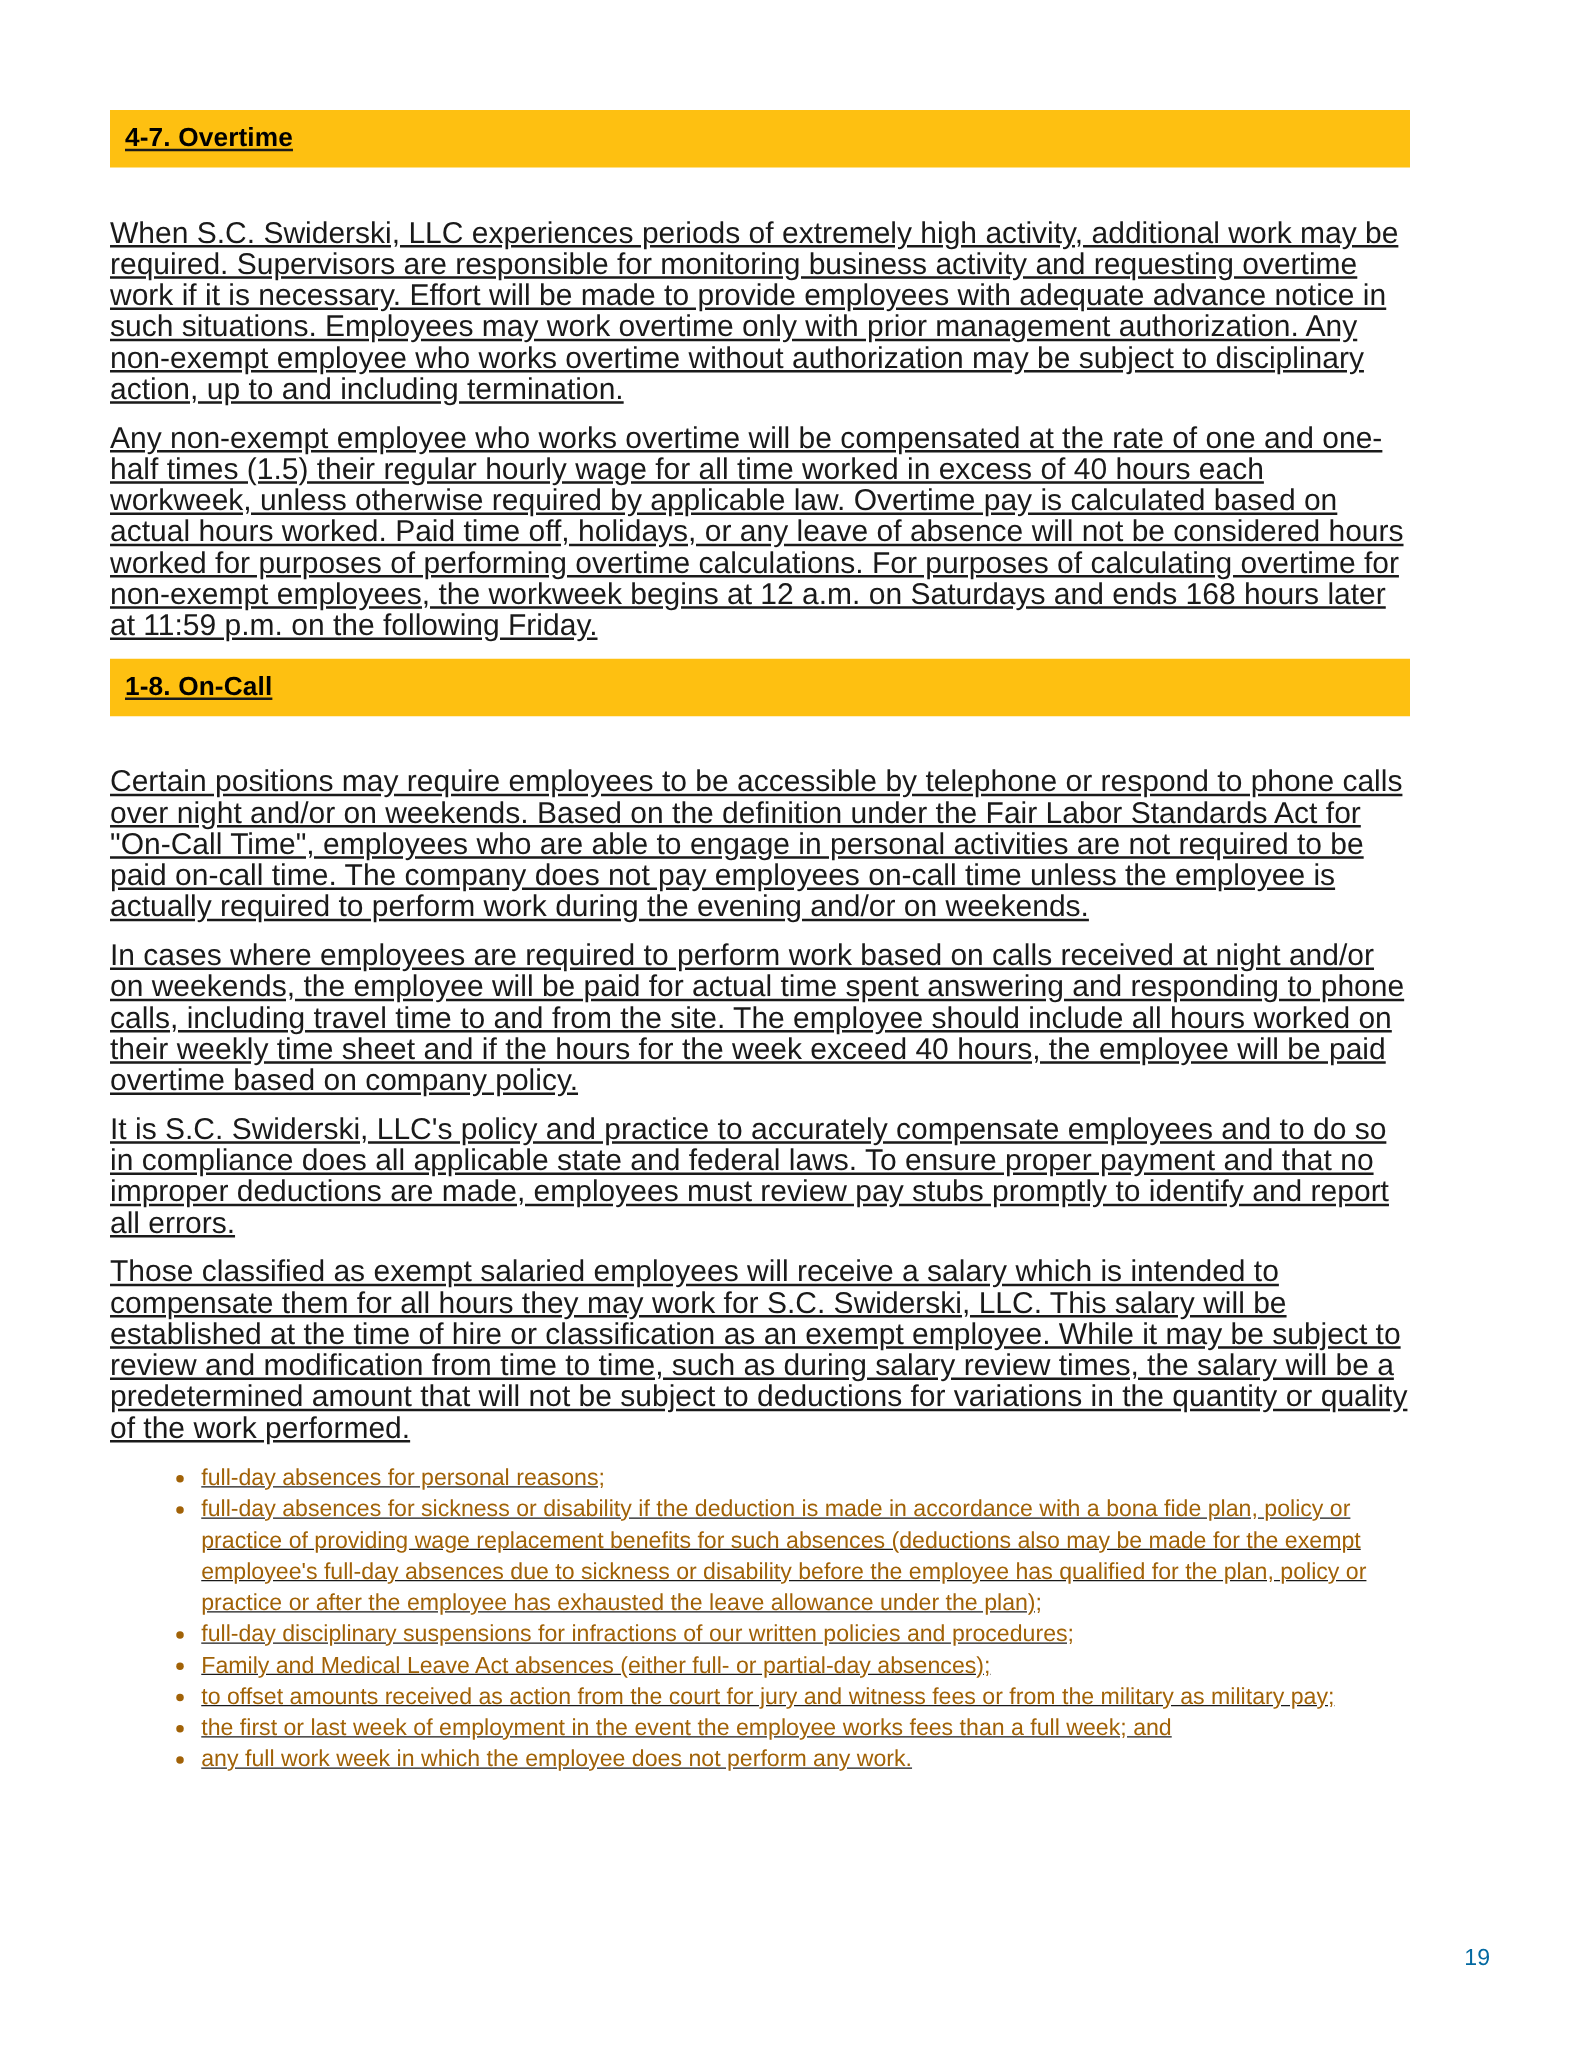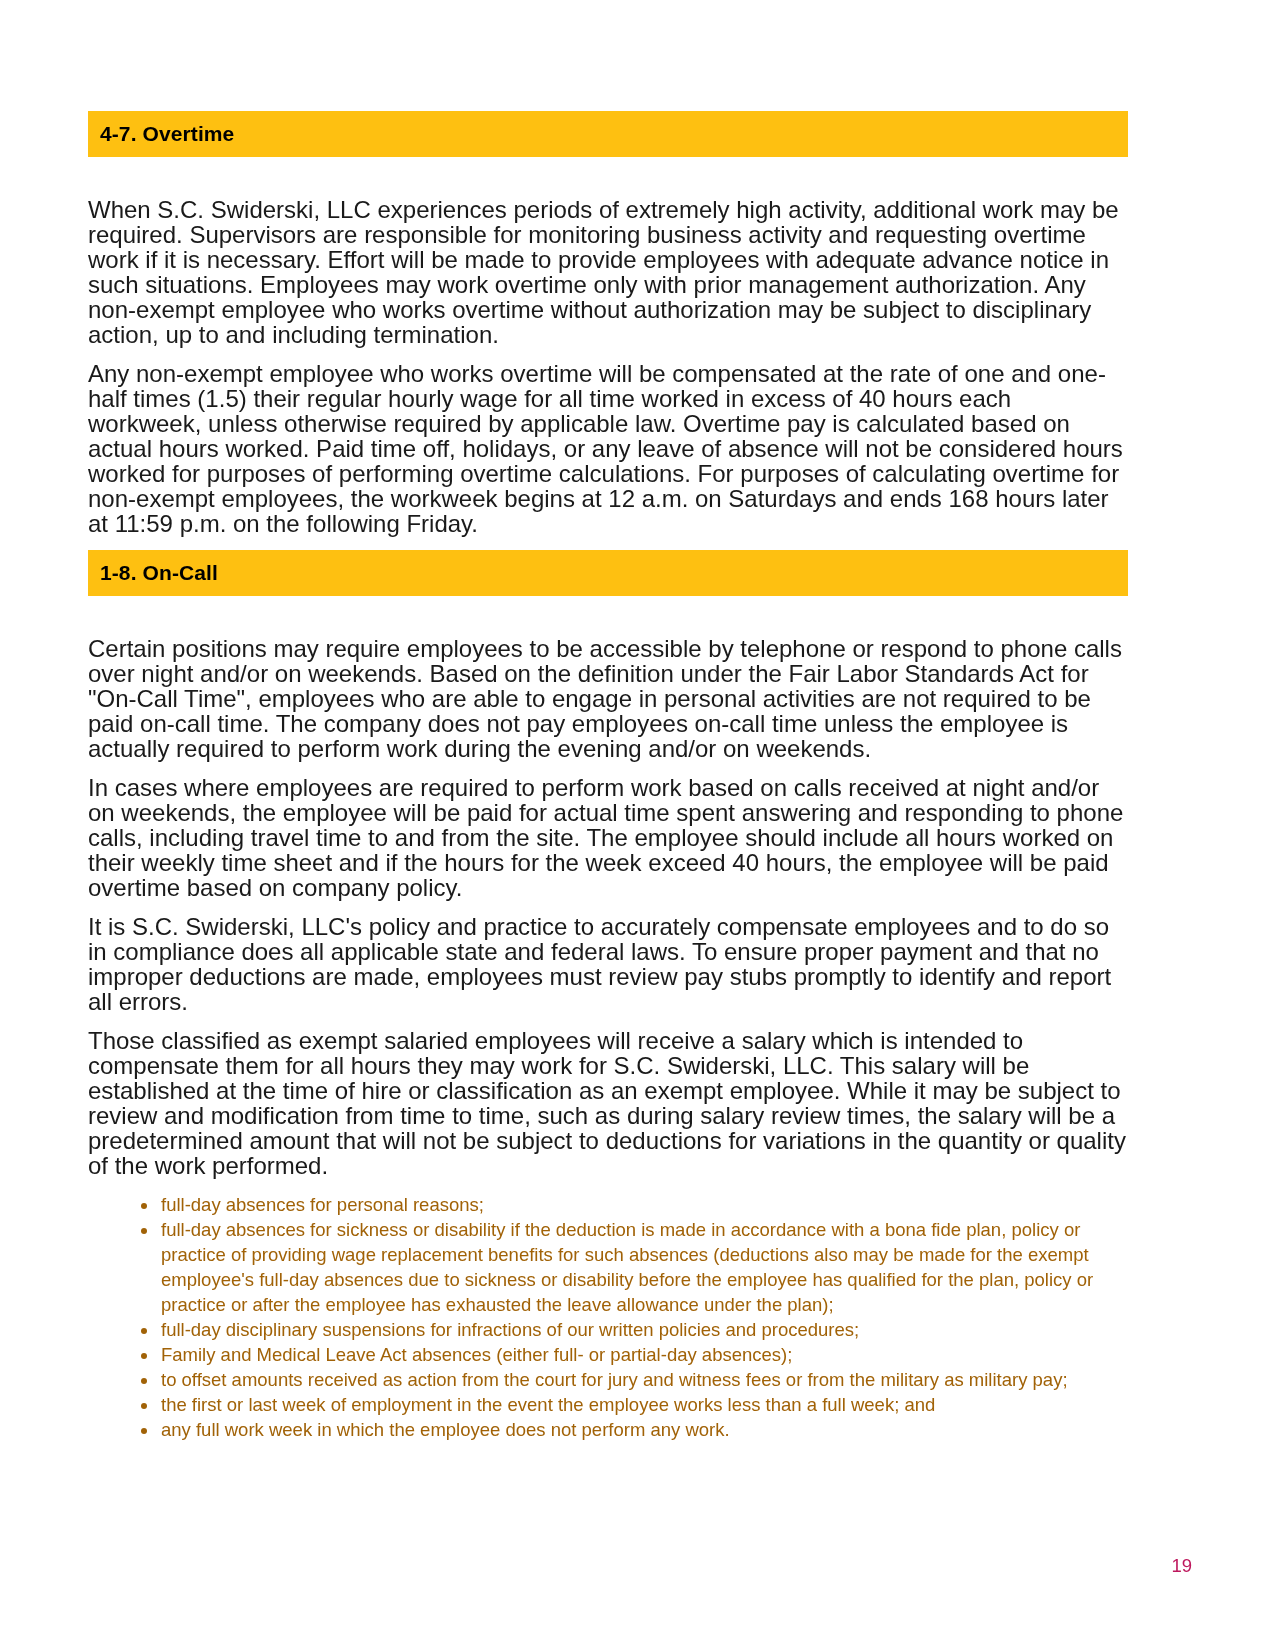--- a/index.html
+++ b/index.html
@@ -8,22 +8,23 @@
     background: #ffffff;
   }
   .page {
     position: relative;
     width: 1275px;
     height: 1580px;
     background: #ffffff;
     font-family: "Liberation Sans", "DejaVu Sans", sans-serif;
     color: #1a1a1a;
     box-sizing: border-box;
-    padding: 111px 147px 0 88px;
+    padding: 88px 147px 0 88px;
     overflow: hidden;
+    text-decoration: underline;
   }
   .section {
     margin: 0 0 8px 0;
   }
   .section-heading {
     background: #FEC011;
     height: 46px;
     display: flex;
     align-items: center;
     padding: 0 12px;
@@ -53,21 +54,21 @@
     line-height: 25px;
     color: #a16207;
     padding-left: 2px;
   }
   .page-number {
     position: absolute;
     top: 1553px;
     right: 83px;
     font-size: 18.5px;
     line-height: 25px;
-    color: #be185d;
+    color: #0369a1;
   }
 </style>
 </head>
 <body>
 
 <div class="page">
 
   <div class="section">
     <div class="section-heading">
       <h2>4-7. Overtime</h2>
@@ -86,20 +87,20 @@
 
   <div class="section">
     <p class="para">It is S.C. Swiderski, LLC's policy and practice to accurately compensate employees and to do so in compliance does all applicable state and federal laws. To ensure proper payment and that no improper deductions are made, employees must review pay stubs promptly to identify and report all errors.</p>
     <p class="para">Those classified as exempt salaried employees will receive a salary which is intended to compensate them for all hours they may work for S.C. Swiderski, LLC. This salary will be established at the time of hire or classification as an exempt employee. While it may be subject to review and modification from time to time, such as during salary review times, the salary will be a predetermined amount that will not be subject to deductions for variations in the quantity or quality of the work performed.</p>
     <ul class="bullets">
       <li>full-day absences for personal reasons;</li>
       <li>full-day absences for sickness or disability if the deduction is made in accordance with a bona fide plan, policy or practice of providing wage replacement benefits for such absences (deductions also may be made for the exempt employee's full-day absences due to sickness or disability before the employee has qualified for the plan, policy or practice or after the employee has exhausted the leave allowance under the plan);</li>
       <li>full-day disciplinary suspensions for infractions of our written policies and procedures;</li>
       <li>Family and Medical Leave Act absences (either full- or partial-day absences);</li>
       <li>to offset amounts received as action from the court for jury and witness fees or from the military as military pay;</li>
-      <li>the first or last week of employment in the event the employee works less than a full week; and</li>
+      <li>the first or last week of employment in the event the employee works fees than a full week; and</li>
       <li>any full work week in which the employee does not perform any work.</li>
     </ul>
   </div>
 
   <div class="page-number">19</div>
 
 </div>
 
 </body></html>

